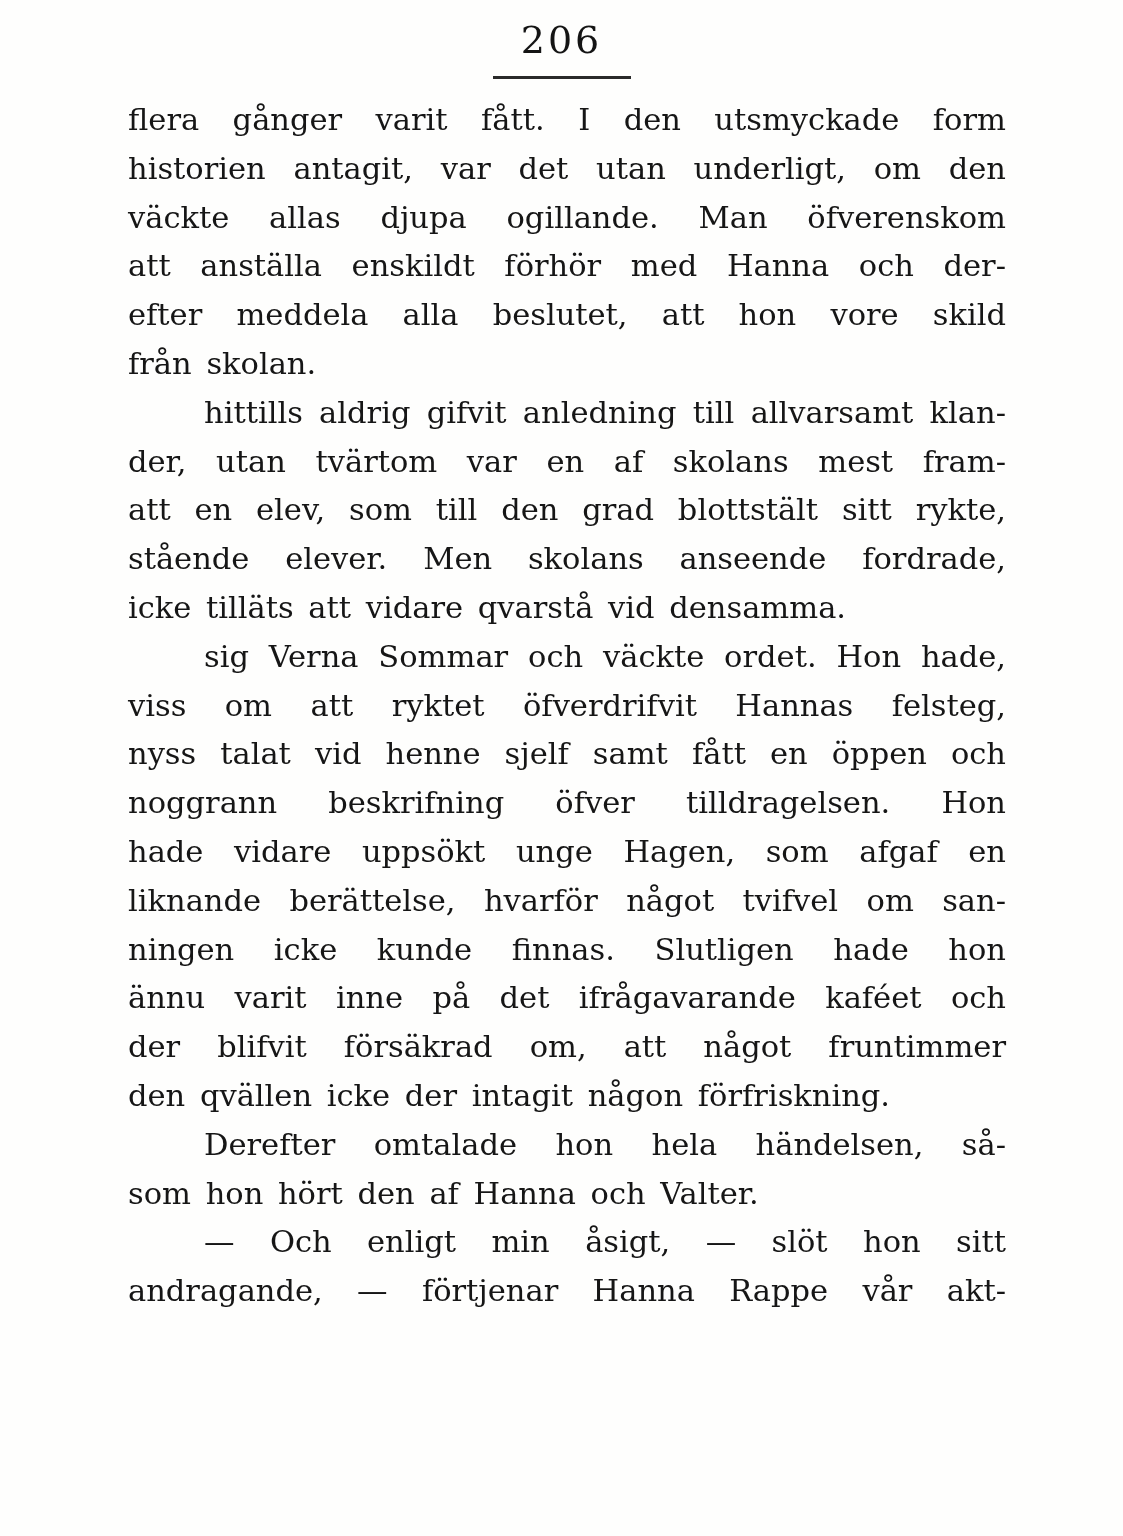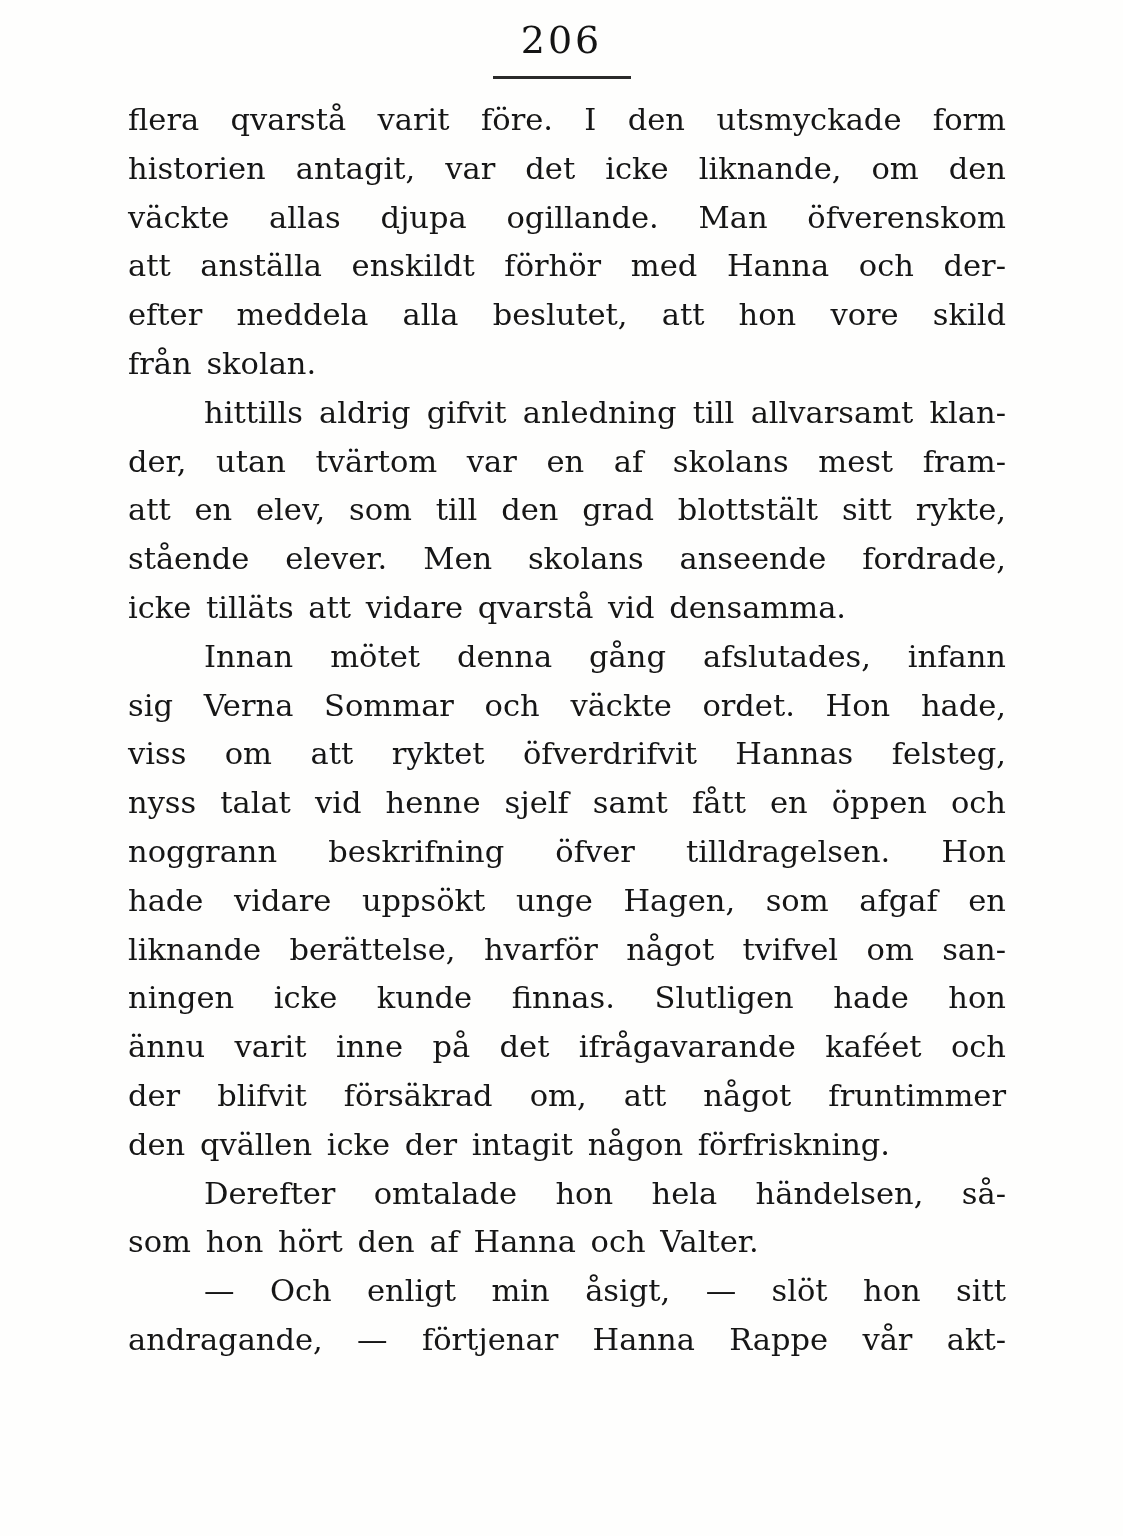--- a/index.html
+++ b/index.html
@@ -64,36 +64,35 @@
 </head>
 <body>
 
 <div class="scan-page">
   <div class="page-header">
     <span class="page-number">206</span>
   </div>
   <div class="page-number-rule"></div>
   <div class="text-block">
       <div class="paragraph">
-        <div class="line">flera qvarstå varit före. I den utsmyckade form</div>
-        <div class="line">historien antagit, var det icke liknande, om den</div>
+        <div class="line">flera gånger varit fått. I den utsmyckade form</div>
+        <div class="line">historien antagit, var det utan underligt, om den</div>
         <div class="line">väckte allas djupa ogillande. Man öfverenskom</div>
         <div class="line">att anställa enskildt förhör med Hanna och der-</div>
         <div class="line">efter meddela alla beslutet, att hon vore skild</div>
         <div class="line lastline">från skolan.</div>
       </div>
       <div class="paragraph indent">
         <div class="line">hittills aldrig gifvit anledning till allvarsamt klan-</div>
         <div class="line">der, utan tvärtom var en af skolans mest fram-</div>
         <div class="line">att en elev, som till den grad blottstält sitt rykte,</div>
         <div class="line">stående elever. Men skolans anseende fordrade,</div>
         <div class="line lastline">icke tilläts att vidare qvarstå vid densamma.</div>
       </div>
       <div class="paragraph indent">
-        <div class="line">Innan mötet denna gång afslutades, infann</div>
         <div class="line">sig Verna Sommar och väckte ordet. Hon hade,</div>
         <div class="line">viss om att ryktet öfverdrifvit Hannas felsteg,</div>
         <div class="line">nyss talat vid henne sjelf samt fått en öppen och</div>
         <div class="line">noggrann beskrifning öfver tilldragelsen. Hon</div>
         <div class="line">hade vidare uppsökt unge Hagen, som afgaf en</div>
         <div class="line">liknande berättelse, hvarför något tvifvel om san-</div>
         <div class="line">ningen icke kunde finnas. Slutligen hade hon</div>
         <div class="line">ännu varit inne på det ifrågavarande kaféet och</div>
         <div class="line">der blifvit försäkrad om, att något fruntimmer</div>
         <div class="line lastline">den qvällen icke der intagit någon förfriskning.</div>

